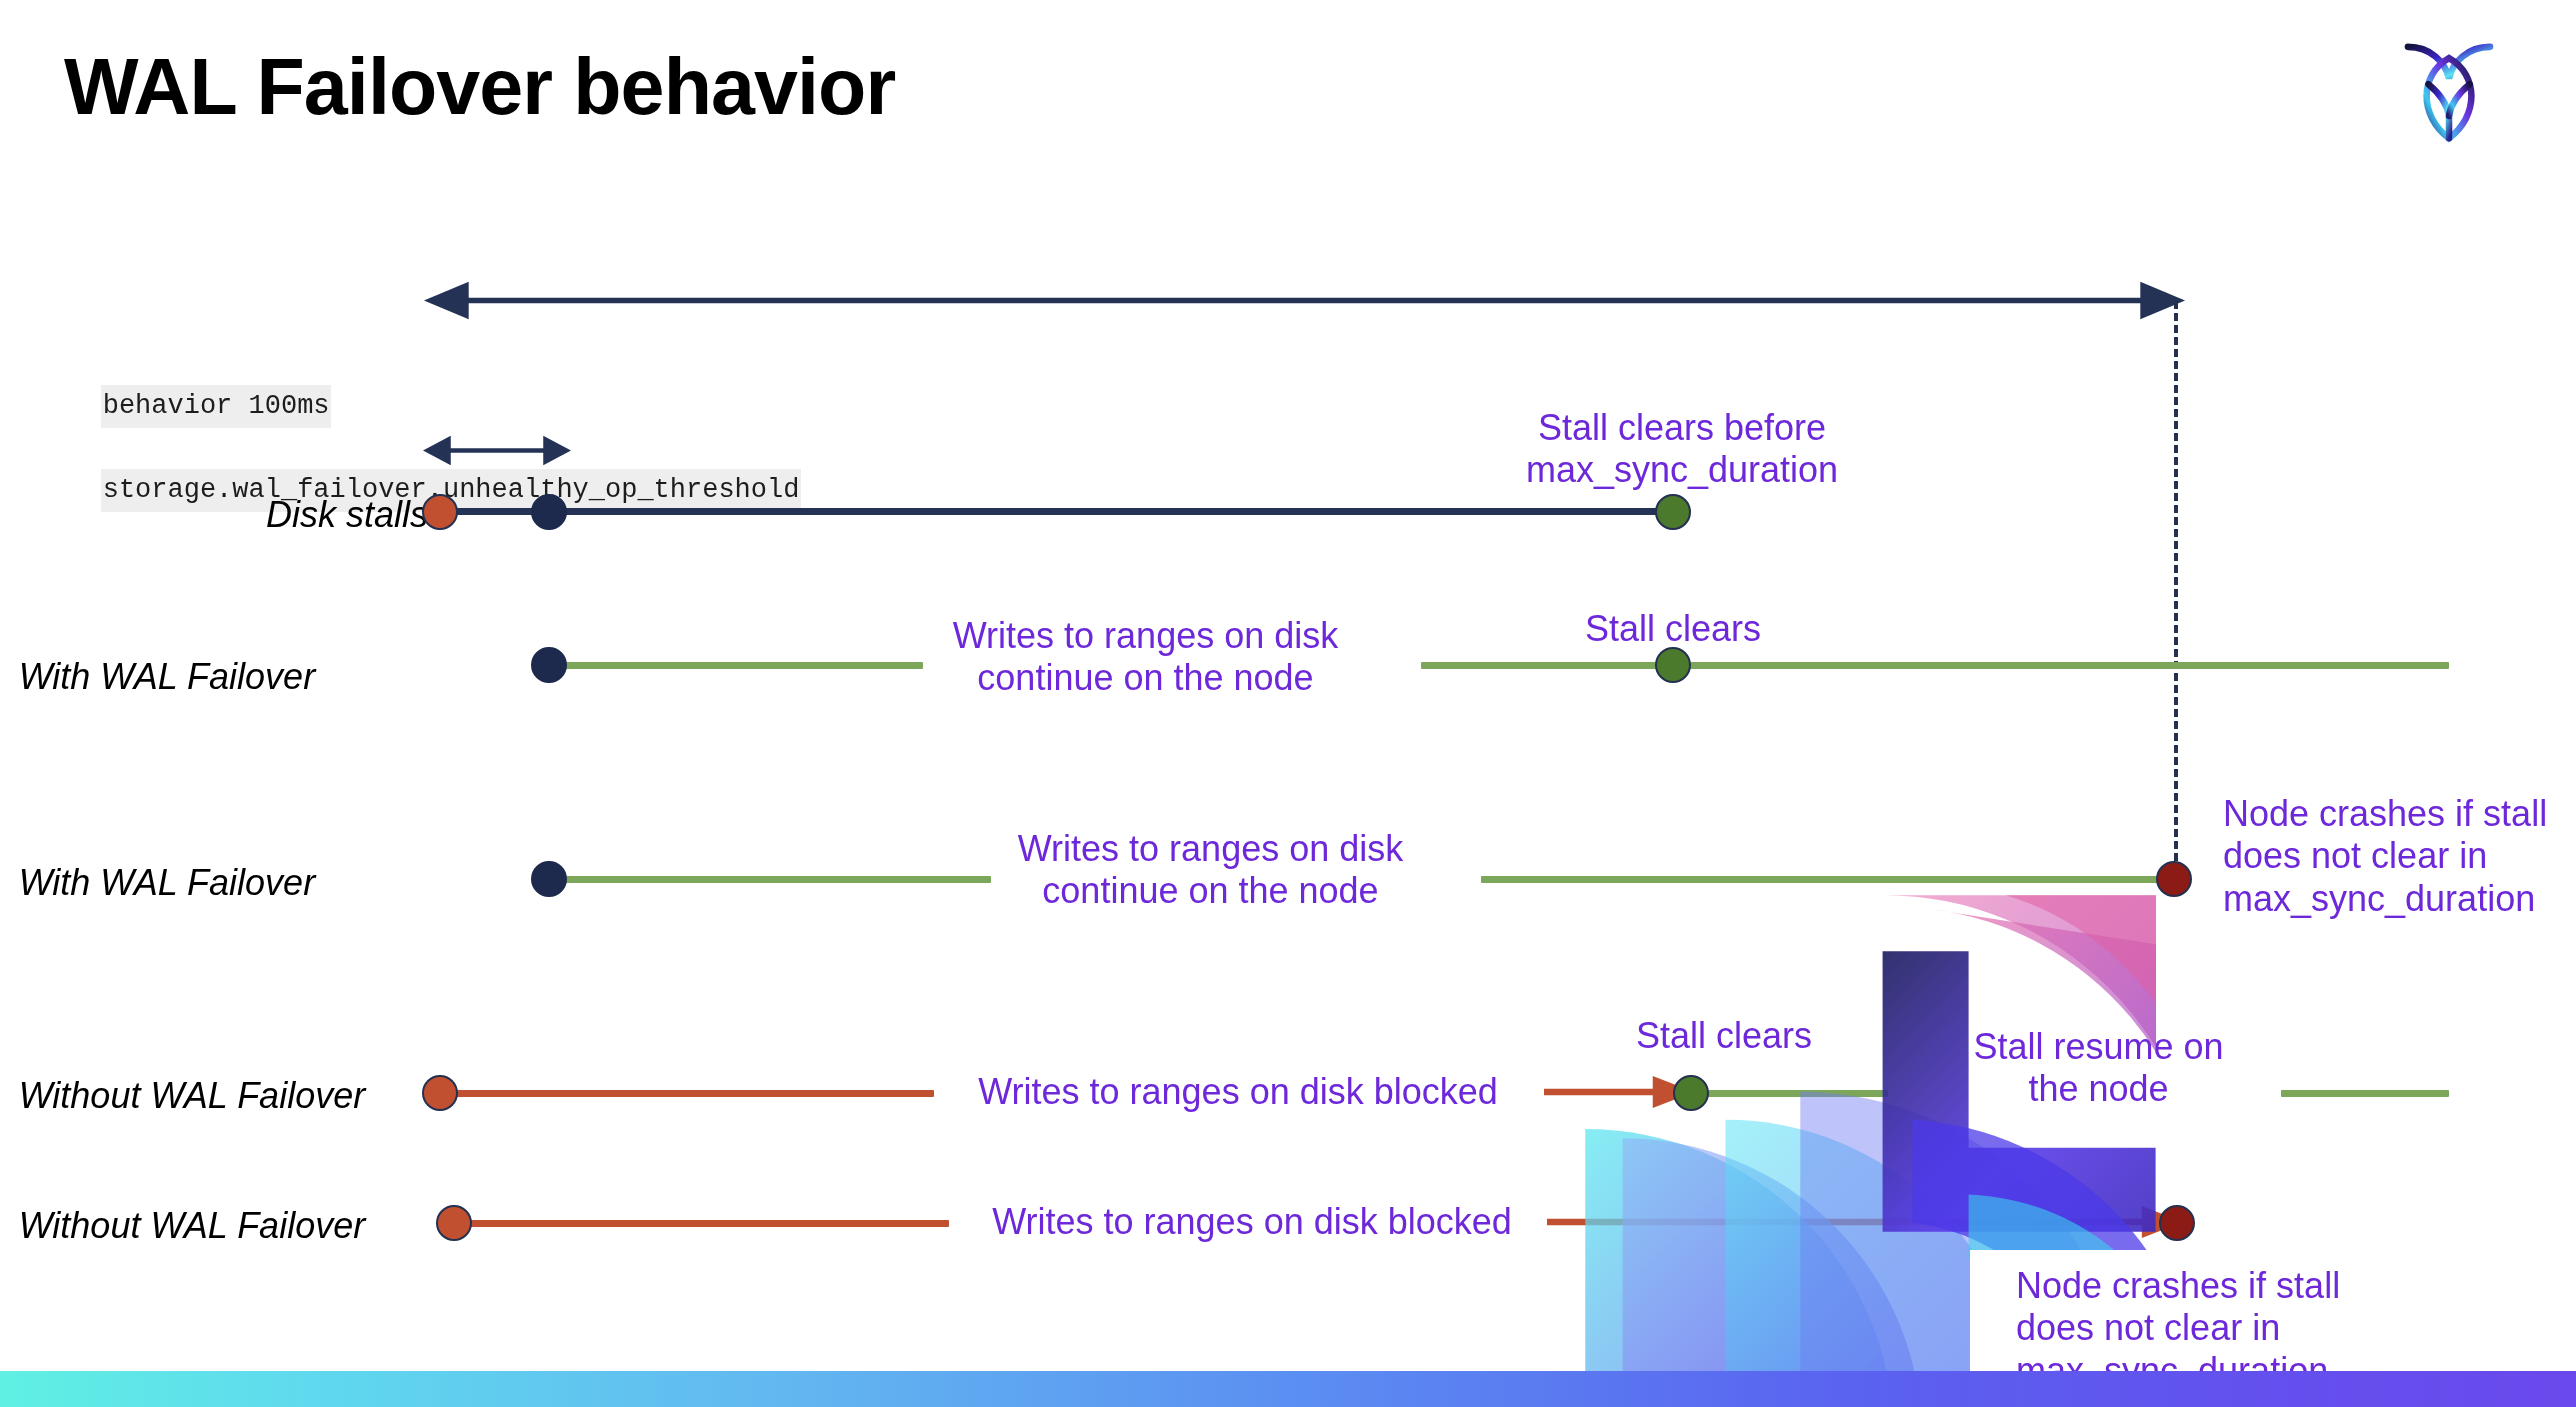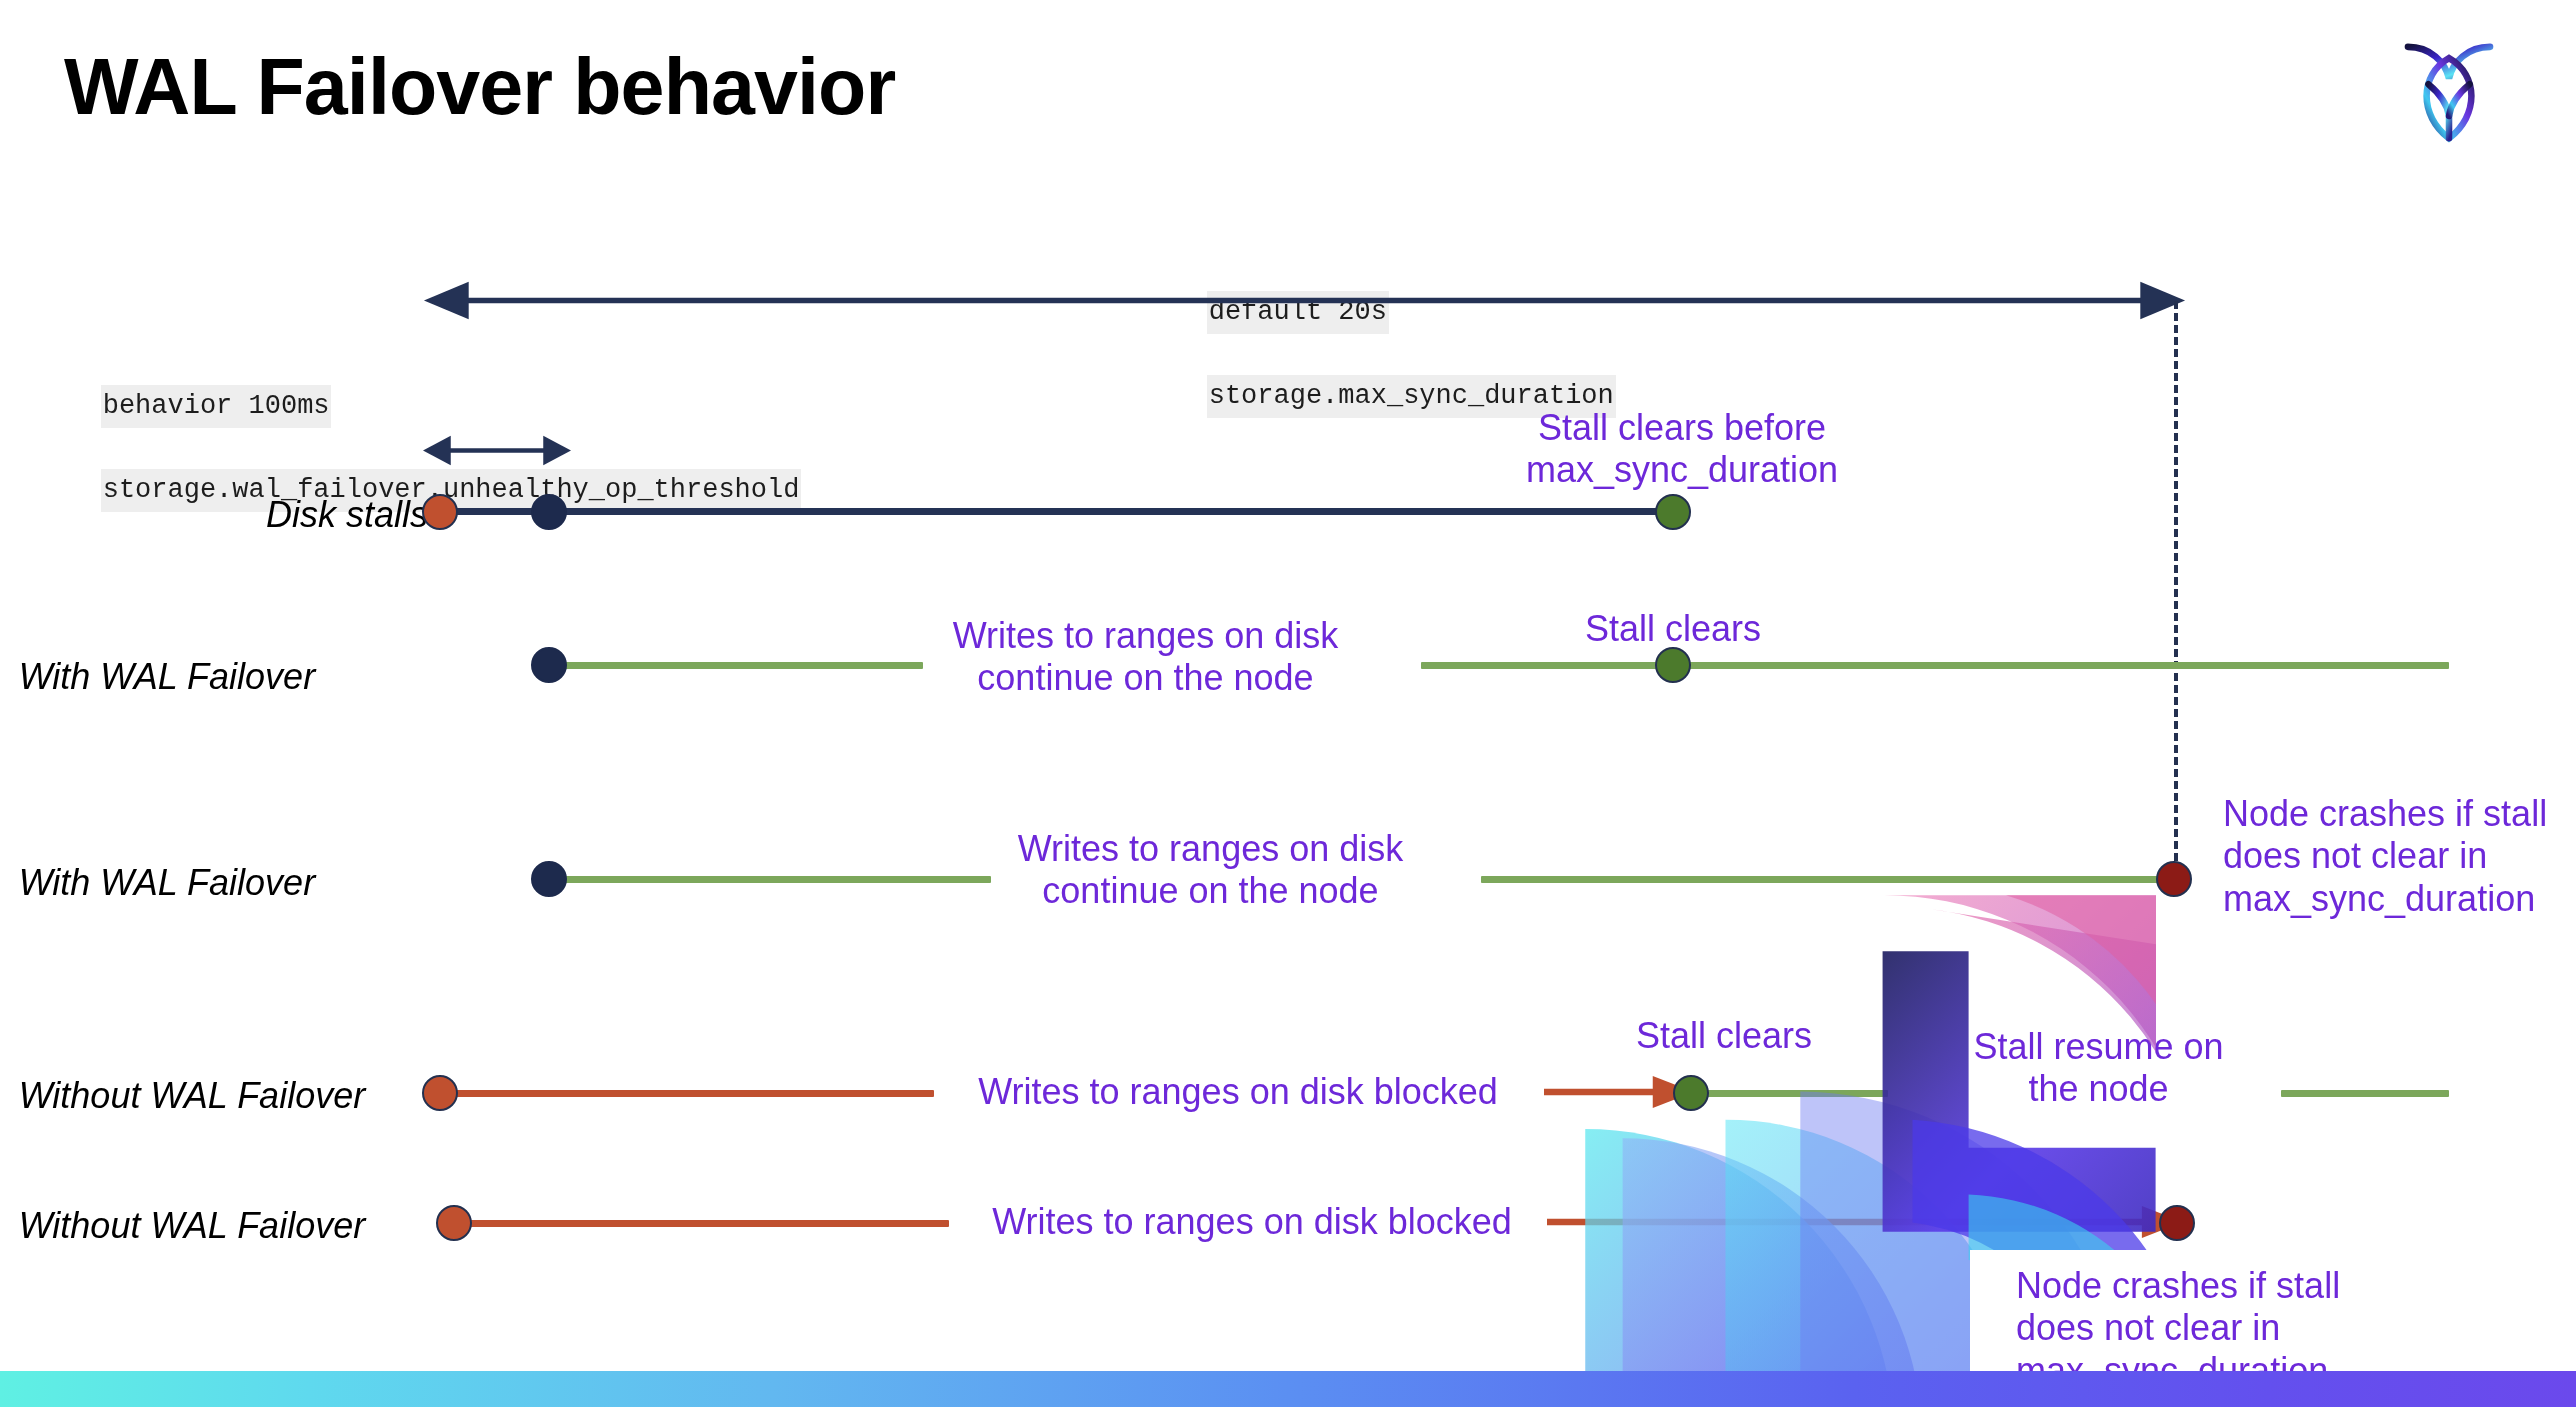--- a/index.html
+++ b/index.html
@@ -81,24 +81,20 @@
           <stop offset="100%" stop-color="#241a7a"></stop>
         </linearGradient>
       </defs>
       <path d="M16 22 C 40 22, 56 38, 60 56 C 64 38, 80 22, 104 22" stroke="url(#lg1)" stroke-width="7" fill="none" stroke-linecap="round"></path>
       <path d="M60 34 C 92 52, 92 96, 60 120 C 28 96, 28 52, 60 34 Z" stroke="url(#lg2)" stroke-width="7" fill="none"></path>
       <path d="M38 62 C 50 72, 58 82, 60 96 L60 120" stroke="url(#lg1)" stroke-width="7" fill="none" stroke-linecap="round"></path>
       <path d="M82 62 C 70 72, 62 82, 60 96" stroke="url(#lg2)" stroke-width="7" fill="none" stroke-linecap="round"></path>
     </svg>
   </div>
 
-  <div class="abs code-block" id="param-top">
-    <span>default 20s</span><br>
-    <span>storage.max_sync_duration</span>
-  </div>
 
   <div class="abs code-block" id="param-left">
     <span>behavior 100ms</span><br>
     <span>storage.wal_failover.unhealthy_op_threshold</span>
   </div>
 
   <div class="abs" style="left:421px;top:280px;width:1767px;height:41px;">
     <svg width="1767" height="41" viewBox="0 0 1890 44">
       <line x1="40" y1="22" x2="1850" y2="22" stroke="#243255" stroke-width="6"></line>
       <polygon points="0,22 48,2 48,42" fill="#243255"></polygon>

